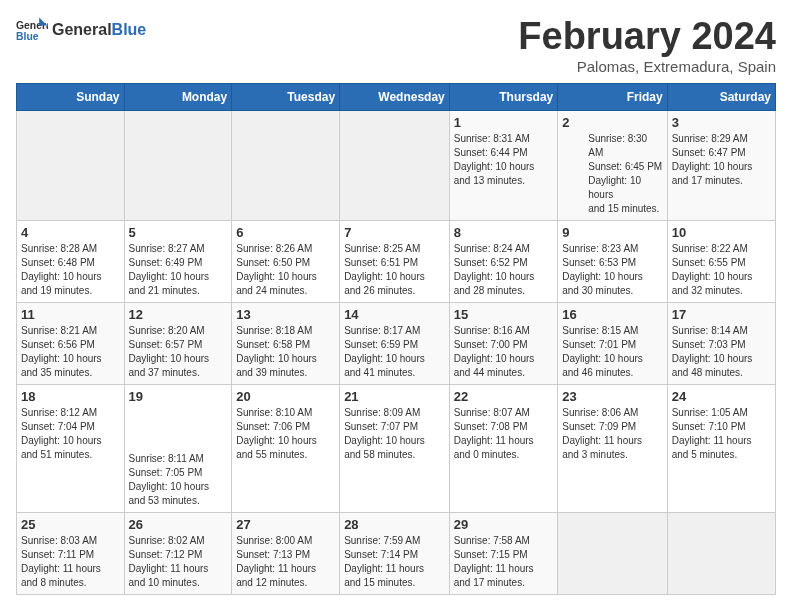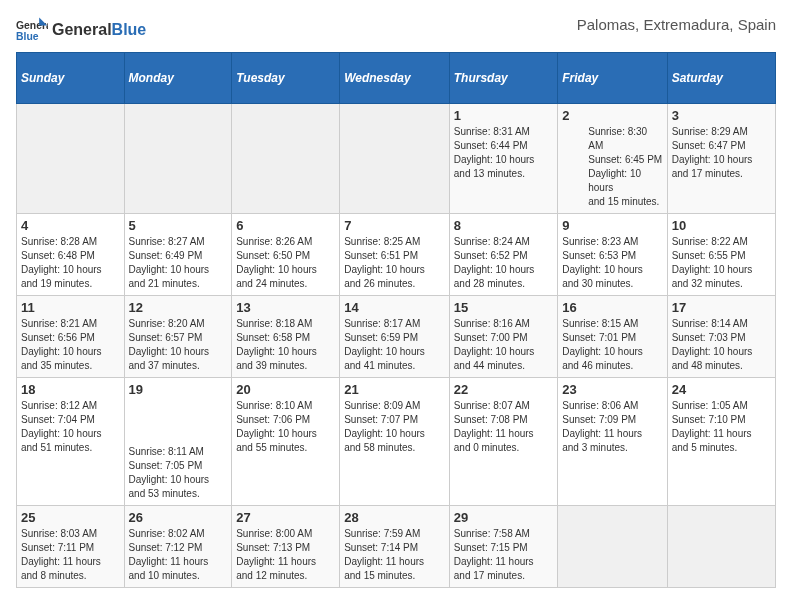--- a/index.html
+++ b/index.html
@@ -39,26 +39,25 @@
       color: #555;
     }
     table {
       width: 100%;
       border-collapse: collapse;
       font-size: 11px;
     }
     thead tr th {
       background-color: #2a6db5;
       color: #fff;
-      padding: 18px 4px;
-      text-align: left;
+      padding: 6px 4px;
+      text-align: right;
       font-size: 12px;
       font-weight: bold;
       border: 1px solid #1a5a9a;
-      font-style: italic;
     }
     tbody tr td {
       border: 1px solid #ccc;
       vertical-align: top;
       padding: 4px;
       width: 113px;
       min-height: 80px;
       background: #fff;
     }
     tbody tr:nth-child(odd) td {
@@ -90,20 +89,21 @@
       <text x="0" y="30" font-size="13" font-weight="bold" fill="#2a6db5">Blue</text>
       <polygon points="35,2 45,12 35,12" fill="#2a6db5" transform="translate(-6, 0)"></polygon>
     </svg>
     <div>
       <div style="font-size:16px;font-weight:bold;line-height:1.1;">
         <span style="color:#333;">General</span><span style="color:#2a6db5;">Blue</span>
       </div>
     </div>
   </div>
   <div class="title-area">
+    <div class="month-title">February 2024</div>
     <div class="subtitle">Palomas, Extremadura, Spain</div>
   </div>
 </div>
 
 <table>
   <thead>
     <tr>
       <th>Sunday</th>
       <th>Monday</th>
       <th>Tuesday</th>

